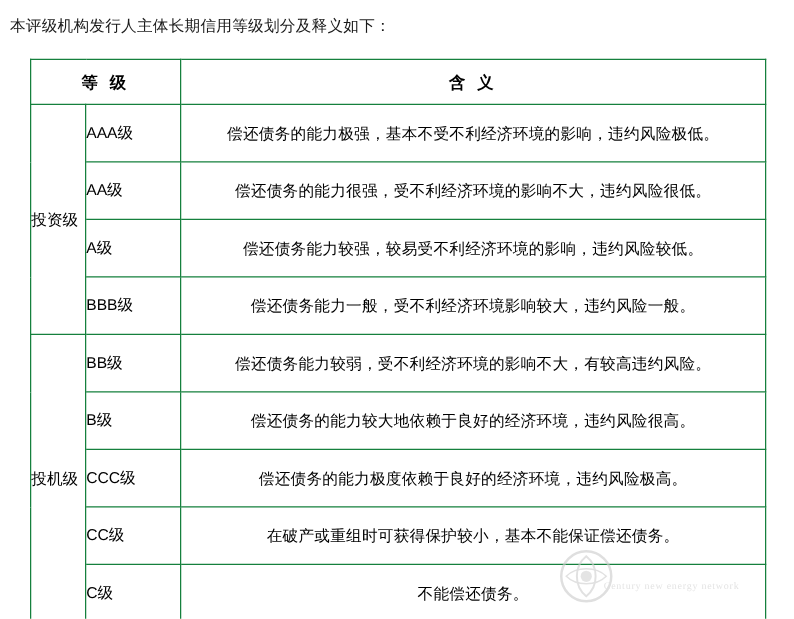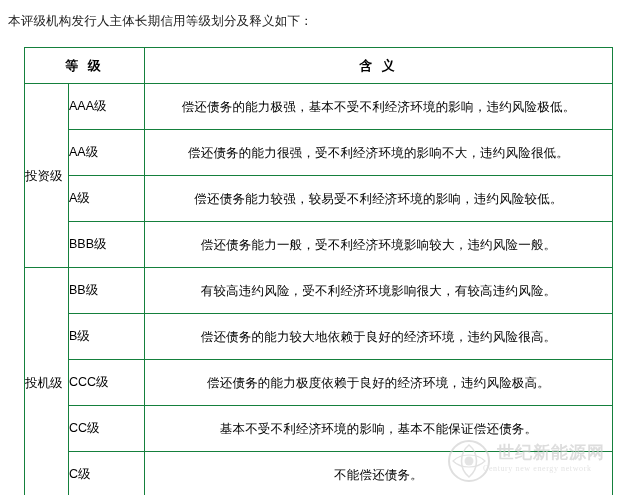--- a/index.html
+++ b/index.html
@@ -150,44 +150,43 @@
         <td class="meaning-cell">偿还债务能力较强，较易受不利经济环境的影响，违约风险较低。</td>
       </tr>
       <tr>
         <td class="grade-cell">BBB级</td>
         <td class="meaning-cell">偿还债务能力一般，受不利经济环境影响较大，违约风险一般。</td>
       </tr>
 
       <tr>
         <td class="cat-cell" rowspan="5">投机级</td>
         <td class="grade-cell">BB级</td>
-        <td class="meaning-cell">有较高违约风险，受不利经济环境影响很大，有较高违约风险。</td>
+        <td class="meaning-cell">偿还债务能力较弱，受不利经济环境的影响不大，有较高违约风险。</td>
       </tr>
       <tr>
         <td class="grade-cell">B级</td>
         <td class="meaning-cell">偿还债务的能力较大地依赖于良好的经济环境，违约风险很高。</td>
       </tr>
       <tr>
         <td class="grade-cell">CCC级</td>
         <td class="meaning-cell">偿还债务的能力极度依赖于良好的经济环境，违约风险极高。</td>
       </tr>
       <tr>
         <td class="grade-cell">CC级</td>
-        <td class="meaning-cell">基本不受不利经济环境的影响，基本不能保证偿还债务。</td>
+        <td class="meaning-cell">在破产或重组时可获得保护较小，基本不能保证偿还债务。</td>
       </tr>
       <tr>
         <td class="grade-cell">C级</td>
         <td class="meaning-cell">不能偿还债务。</td>
       </tr>
     </tbody>
   </table>
 </div>
 
 <div class="watermark">
   <svg class="wm-logo" viewBox="0 0 44 44">
     <circle cx="22" cy="22" r="20" fill="none" stroke="#cccccc" stroke-width="2"></circle>
     <path d="M22 6 C12 14 12 30 22 38 C32 30 32 14 22 6 Z" fill="none" stroke="#cfcfcf" stroke-width="1.6"></path>
     <path d="M6 22 C14 14 30 14 38 22 C30 30 14 30 6 22 Z" fill="none" stroke="#cfcfcf" stroke-width="1.2"></path>
     <circle cx="22" cy="22" r="4.5" fill="#d5d5d5"></circle>
   </svg>
-  <div class="wm-text">世纪新能源网</div>
   <div class="wm-sub">Century new energy network</div>
 </div>
 
 </body></html>

